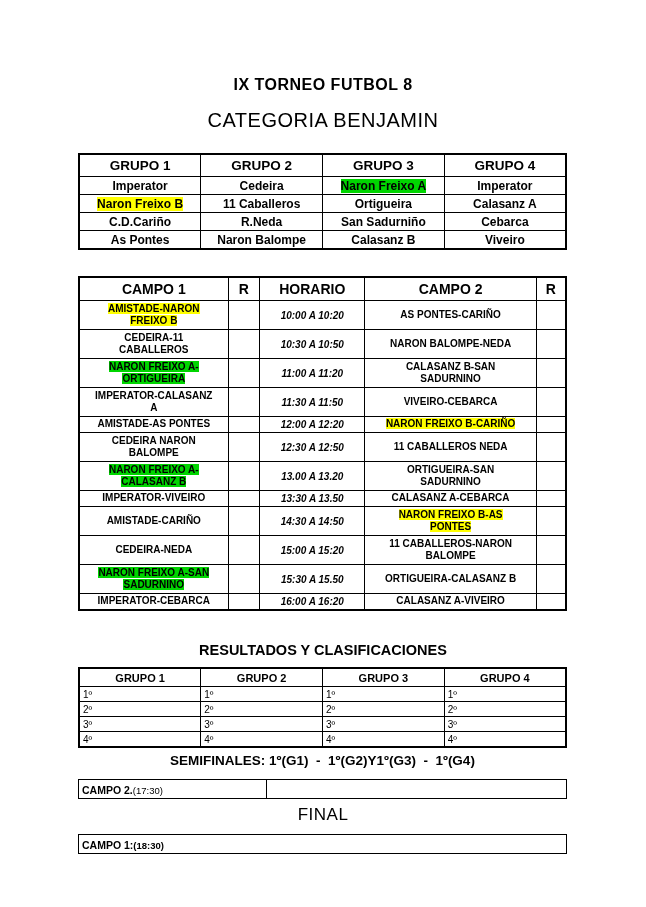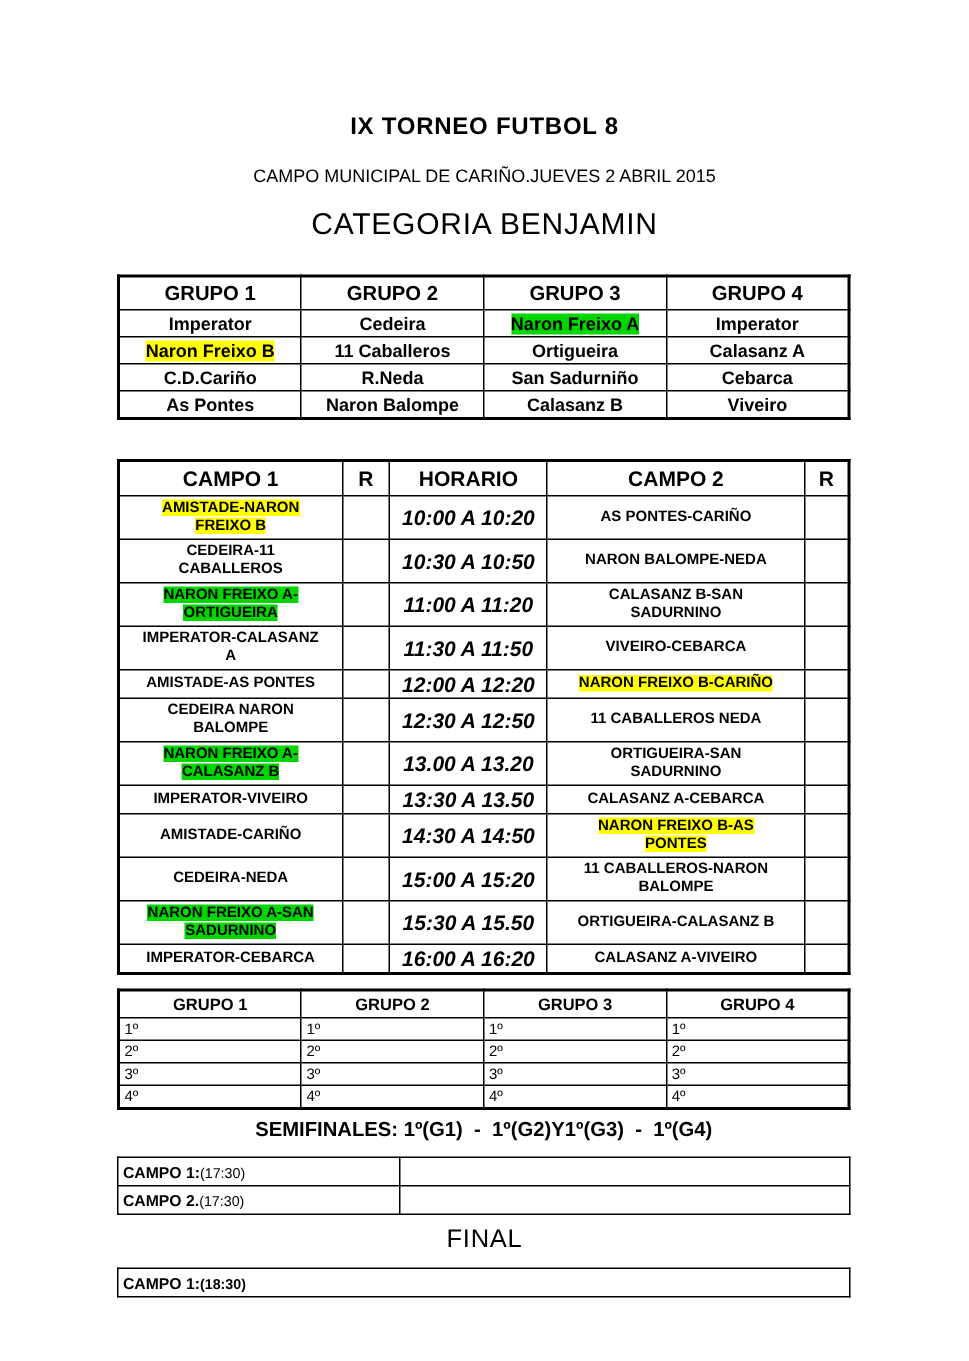--- a/index.html
+++ b/index.html
@@ -21,21 +21,21 @@
   .groups{margin-top:21px;}
   .groups th{height:19px;font-size:13.5px;font-weight:bold;text-align:center;}
   .groups td{height:15px;font-size:12px;font-weight:bold;text-align:center;vertical-align:middle;}
 
   
   .sched{margin-top:26px;}
   .sched th{height:20px;font-size:14px;font-weight:bold;text-align:center;}
   .sched td{vertical-align:middle;padding:1px 2px;}
   .sched .c-match{text-align:center;font-size:10px;font-weight:bold;line-height:12.5px;}
   .sched .c-match span{white-space:pre-line;}
-  .sched .c-time{text-align:center;font-size:14px;font-weight:bold;font-style:italic;}
+  .sched .c-time{text-align:center;font-size:10px;font-weight:bold;font-style:italic;}
   .col-c1{width:146px;}.col-r1{width:31px;}.col-h{width:103px;}.col-c2{width:168px;}.col-r2{width:29px;}
   .hl-y{background:#ffff00;}
   .hl-g{background:#00d500;}
   .row1 td{height:13px;margin-top:28px;}
   .row2 td{height:26px;}
 
   
   .res-title{margin-top:31px;text-align:center;font-size:14.5px;font-weight:bold;}
   .clasif{margin-top:9px;}
   .clasif th{height:15px;font-size:11px;font-weight:bold;text-align:center;}
@@ -55,21 +55,20 @@
   .final-slot{margin-left:78px;margin-top:9px;width:489px;border:1px solid #000;}
   .final-slot td{border:1px solid #000;height:14px;vertical-align:middle;padding:0 0 0 3px;}
   .final-slot .slot-time{font-weight:bold;}
 </style>
 </head>
 <body>
 
 <div class="page">
 
   <div class="title">IX TORNEO FUTBOL 8</div>
-  <div class="subtitle">CAMPO MUNICIPAL DE CARIÑO.JUEVES 2 ABRIL 2015</div>
   <div class="category">CATEGORIA BENJAMIN</div>
 
   <table class="tbl groups">
     <tbody>
         <tr>
       <th>GRUPO 1</th>
       <th>GRUPO 2</th>
       <th>GRUPO 3</th>
       <th>GRUPO 4</th>
     </tr>
@@ -208,20 +207,21 @@
     <tr class="row1">
       <td class="c-match"><span>IMPERATOR-CEBARCA</span></td>
       <td></td>
       <td class="c-time">16:00 A 16:20</td>
       <td class="c-match"><span>CALASANZ A-VIVEIRO</span></td>
       <td></td>
     </tr>
   </tbody>
     </table>
 
+  <div class="res-title">RESULTADOS Y CLASIFICACIONES</div>
 
   <table class="tbl clasif">
     <tbody>
         <tr>
       <th>GRUPO 1</th>
       <th>GRUPO 2</th>
       <th>GRUPO 3</th>
       <th>GRUPO 4</th>
     </tr>
     <tr>
@@ -256,26 +256,20 @@
     <span>Y</span>
     <span>1º(G3)  -  1º(G4)</span>
   </div>
 
   <table class="slots">
     <colgroup>
         <col class="col-a">
         <col class="col-b">
       </colgroup>
     <tbody>
-        <tr>
-      <td>
-        <span class="slot-label">CAMPO 1:</span><span class="slot-time">(17:30)</span>
-      </td>
-      <td></td>
-    </tr>
     <tr>
       <td>
         <span class="slot-label">CAMPO 2.</span><span class="slot-time">(17:30)</span>
       </td>
       <td></td>
     </tr>
   </tbody>
     </table>
 
   <div class="final-title">FINAL</div>

